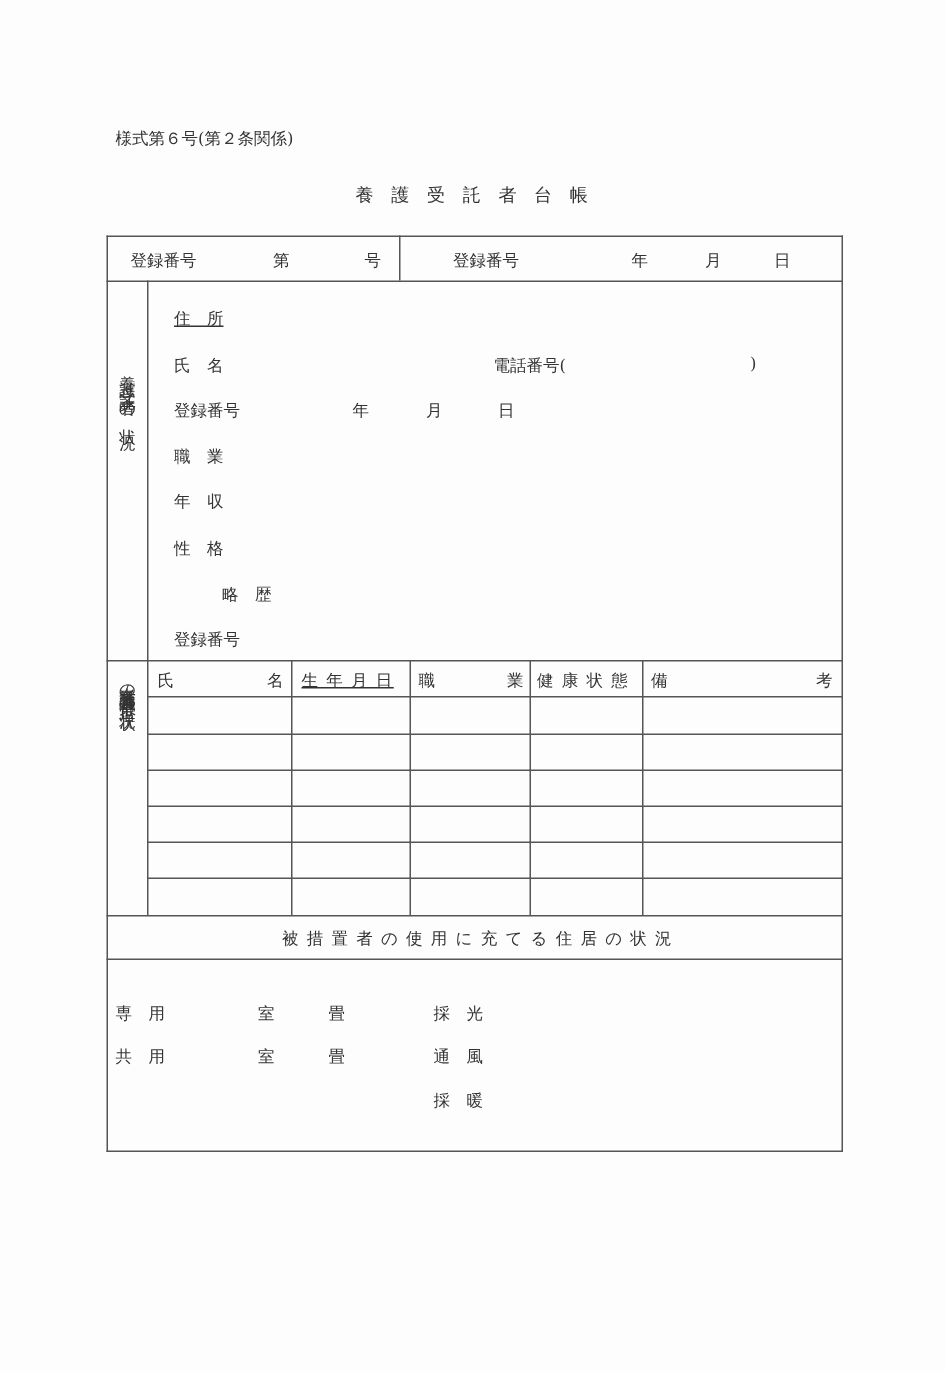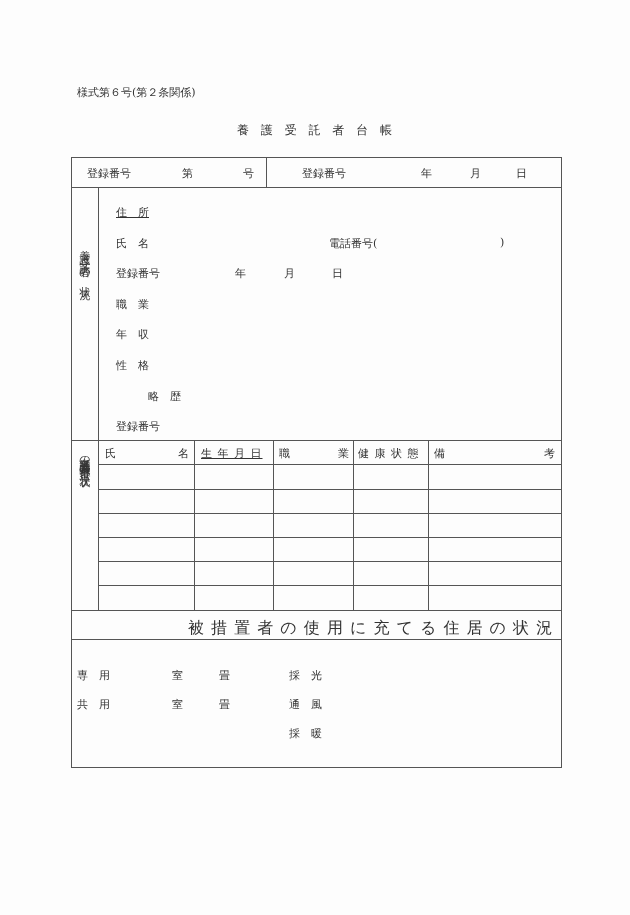--- a/index.html
+++ b/index.html
@@ -66,21 +66,21 @@
   <div class="abs" style="left:105px;top:446px;">氏</div>
   <div class="abs" style="left:178px;top:446px;">名</div>
   <div class="abs" style="left:201px;top:446px;letter-spacing:1px;text-decoration:underline;">生 年 月 日</div>
   <div class="abs" style="left:279px;top:446px;">職</div>
   <div class="abs" style="left:338px;top:446px;">業</div>
   <div class="abs" style="left:358px;top:446px;letter-spacing:1px;">健 康 状 態</div>
   <div class="abs" style="left:434px;top:446px;">備</div>
   <div class="abs" style="left:544px;top:446px;">考</div>
   <div class="line" style="left:71px;top:610px;width:491px;height:1px;"></div>
 
-  <div class="abs" style="left:188px;top:618px;font-size:16px;letter-spacing:1px;">被 措 置 者 の 使 用 に 充 て る 住 居 の 状 況</div>
+  <div class="abs" style="left:188px;top:618px;font-size:11px;letter-spacing:1px;">被 措 置 者 の 使 用 に 充 て る 住 居 の 状 況</div>
   <div class="line" style="left:71px;top:639px;width:491px;height:1px;"></div>
   <div class="abs" style="left:77px;top:668px;">専　用</div>
   <div class="abs" style="left:172px;top:668px;">室</div>
   <div class="abs" style="left:219px;top:668px;">畳</div>
   <div class="abs" style="left:289px;top:668px;">採　光</div>
   <div class="abs" style="left:77px;top:697px;">共　用</div>
   <div class="abs" style="left:172px;top:697px;">室</div>
   <div class="abs" style="left:219px;top:697px;">畳</div>
   <div class="abs" style="left:289px;top:697px;text-align:right;">通　風</div>
   <div class="abs" style="left:289px;top:726px;">採　暖</div>

